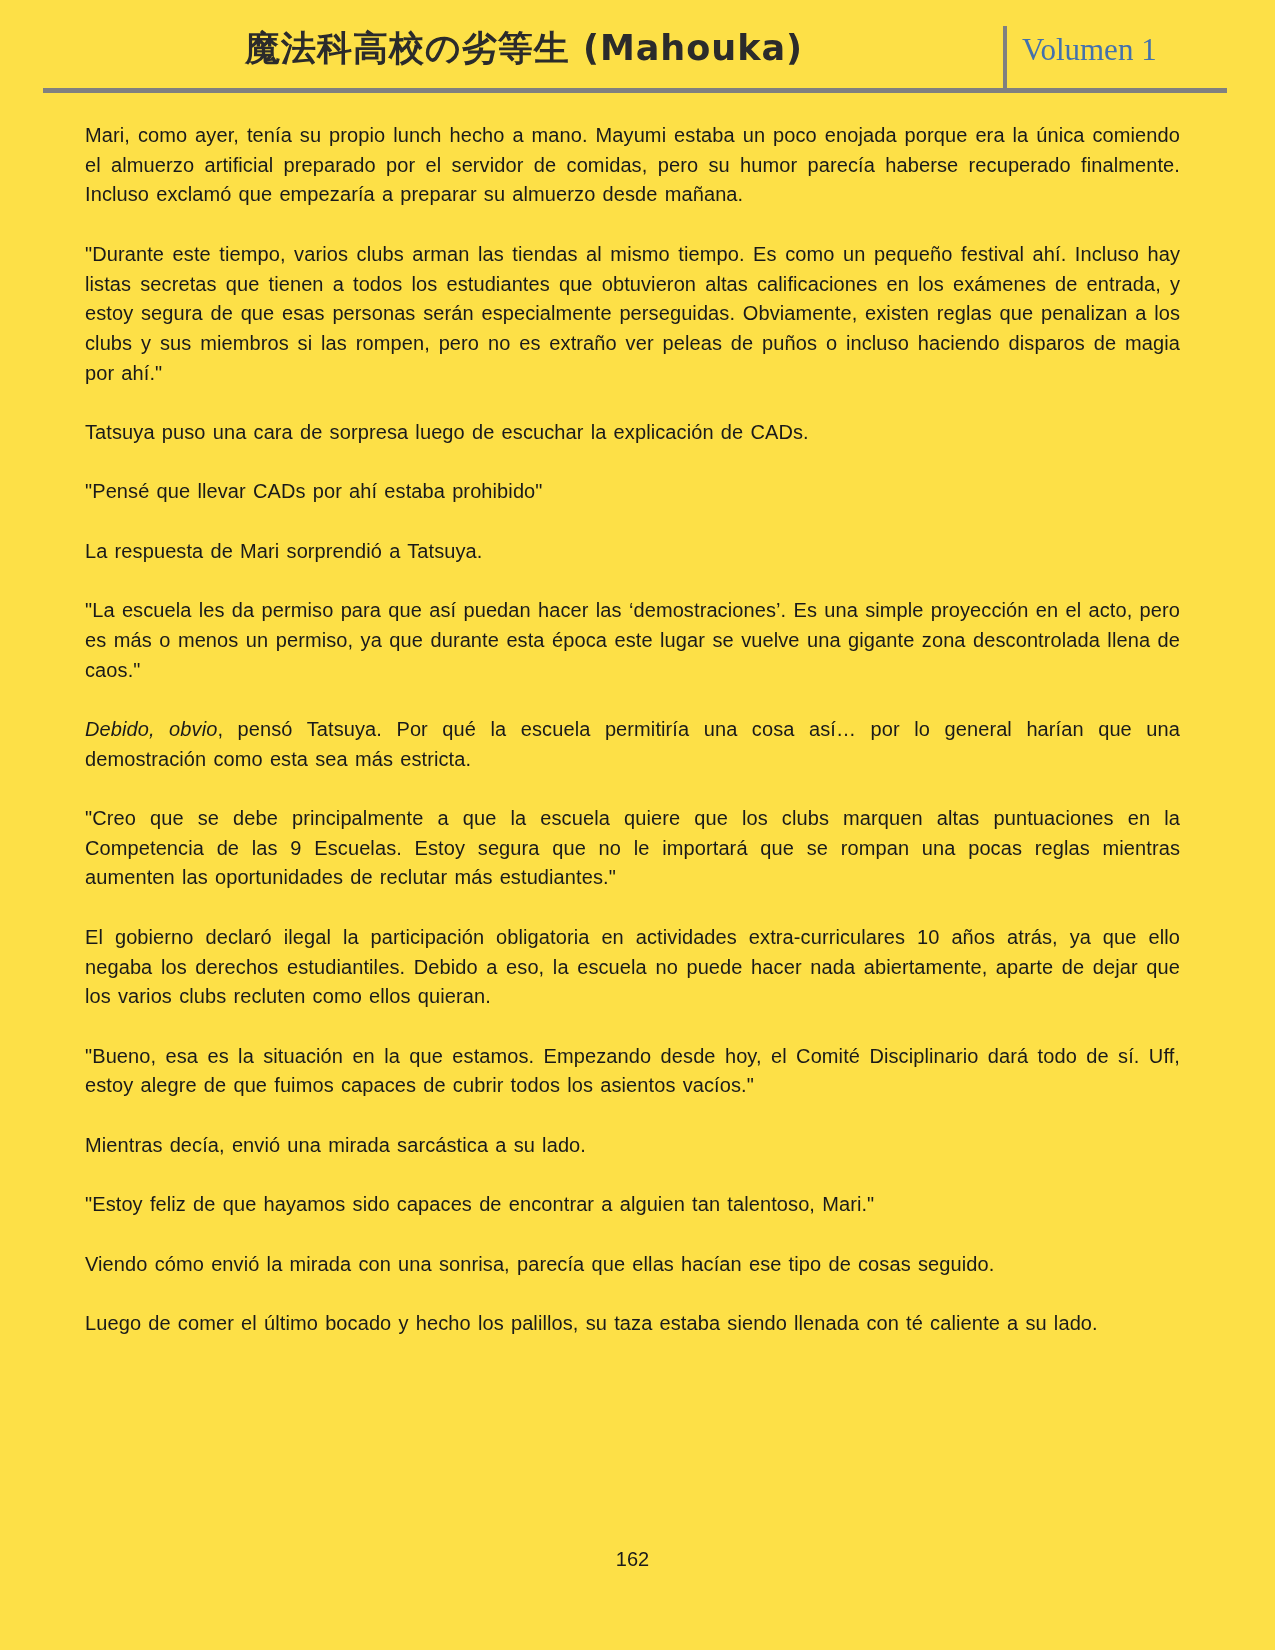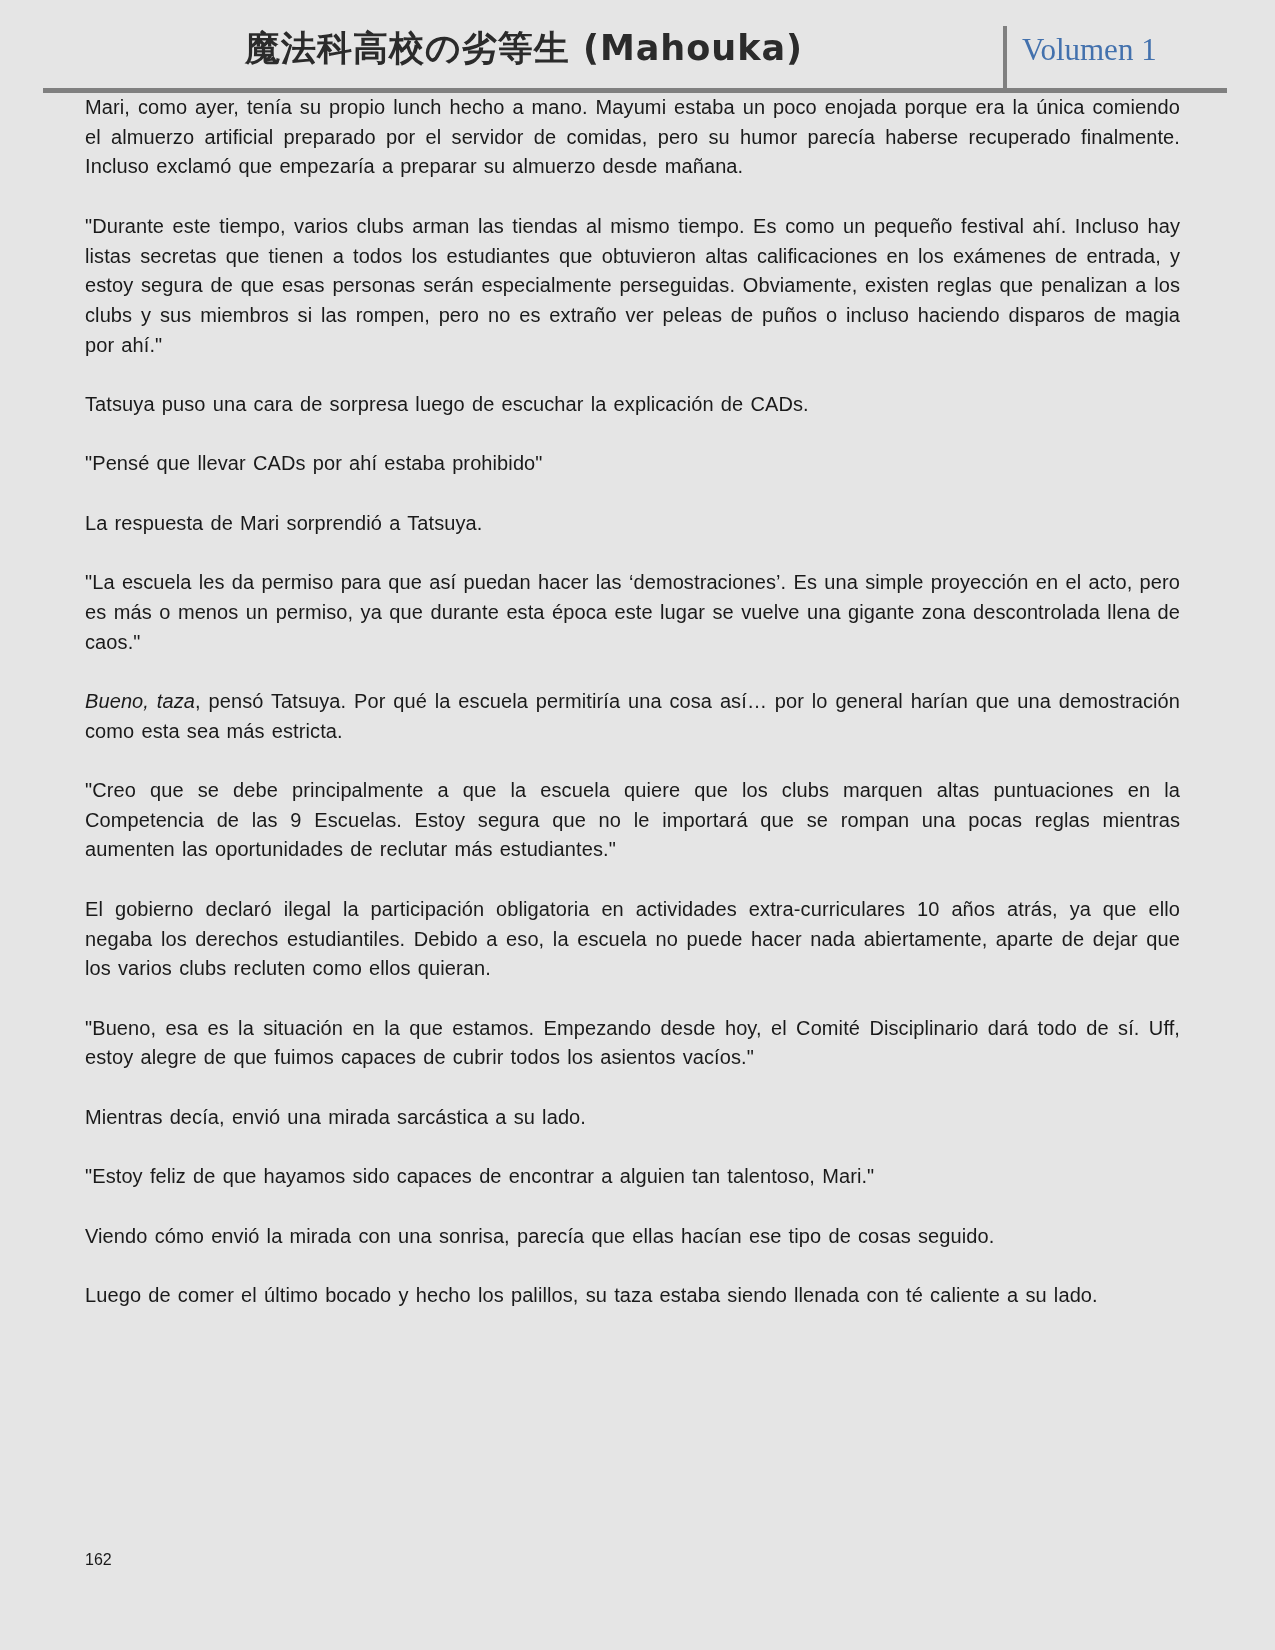--- a/index.html
+++ b/index.html
@@ -4,21 +4,21 @@
 <style>
   html, body {
     margin: 0;
     padding: 0;
     background: #ffffff;
   }
   .page {
     position: relative;
     width: 1275px;
     height: 1650px;
-    background: #e5e5e5;
+    background: #fde047;
     overflow: hidden;
     font-family: "Liberation Sans", sans-serif;
     color: #1a1a1a;
   }
 
   
   .header {
     position: absolute;
     top: 0; left: 0;
     width: 1275px;
@@ -64,40 +64,41 @@
     height: 5px;
     background: #808080;
   }
 
   
   .body-text {
     position: absolute;
     top: 93px;
     left: 85px;
     width: 1095px;
+    padding-top: 28px;
   }
   .body-text p {
     margin: 0 0 29.7px 0;
     font-size: 20px;
     line-height: 29.7px;
     letter-spacing: 0.1px;
     word-spacing: 1.5px;
     text-align: justify;
     text-justify: inter-word;
   }
   .body-text p:last-child { margin-bottom: 0; }
 
   
   .page-number {
     position: absolute;
     top: 1545px;
     left: 85px;
     width: 1095px;
-    text-align: left;
-    font-size: 16px;
+    text-align: center;
+    font-size: 20px;
     line-height: 29px;
   }
 </style>
 </head>
 <body>
 
 <div class="page">
 
   <header class="header">
     <div class="header-title">魔法科高校の劣等生 (Mahouka)</div>
@@ -106,21 +107,21 @@
     <div class="header-rule" style="background: rgb(128, 128, 128);"></div>
   </header>
 
   <main class="body-text">
       <p>Mari, como ayer, tenía su propio lunch hecho a mano. Mayumi estaba un poco enojada porque era la única comiendo el almuerzo artificial preparado por el servidor de comidas, pero su humor parecía haberse recuperado finalmente. Incluso exclamó que empezaría a preparar su almuerzo desde mañana.</p>
       <p>"Durante este tiempo, varios clubs arman las tiendas al mismo tiempo. Es como un pequeño festival ahí. Incluso hay listas secretas que tienen a todos los estudiantes que obtuvieron altas calificaciones en los exámenes de entrada, y estoy segura de que esas personas serán especialmente perseguidas. Obviamente, existen reglas que penalizan a los clubs y sus miembros si las rompen, pero no es extraño ver peleas de puños o incluso haciendo disparos de magia por ahí."</p>
       <p>Tatsuya puso una cara de sorpresa luego de escuchar la explicación de CADs.</p>
       <p>"Pensé que llevar CADs por ahí estaba prohibido"</p>
       <p>La respuesta de Mari sorprendió a Tatsuya.</p>
       <p>"La escuela les da permiso para que así puedan hacer las ‘demostraciones’. Es una simple proyección en el acto, pero es más o menos un permiso, ya que durante esta época este lugar se vuelve una gigante zona descontrolada llena de caos."</p>
-      <p><i>Bueno, taza</i>, pensó Tatsuya. Por qué la escuela permitiría una cosa así… por lo general harían que una demostración como esta sea más estricta.</p>
+      <p><i>Debido, obvio</i>, pensó Tatsuya. Por qué la escuela permitiría una cosa así… por lo general harían que una demostración como esta sea más estricta.</p>
       <p>"Creo que se debe principalmente a que la escuela quiere que los clubs marquen altas puntuaciones en la Competencia de las 9 Escuelas. Estoy segura que no le importará que se rompan una pocas reglas mientras aumenten las oportunidades de reclutar más estudiantes."</p>
       <p>El gobierno declaró ilegal la participación obligatoria en actividades extra-curriculares 10 años atrás, ya que ello negaba los derechos estudiantiles. Debido a eso, la escuela no puede hacer nada abiertamente, aparte de dejar que los varios clubs recluten como ellos quieran.</p>
       <p>"Bueno, esa es la situación en la que estamos. Empezando desde hoy, el Comité Disciplinario dará todo de sí. Uff, estoy alegre de que fuimos capaces de cubrir todos los asientos vacíos."</p>
       <p>Mientras decía, envió una mirada sarcástica a su lado.</p>
       <p>"Estoy feliz de que hayamos sido capaces de encontrar a alguien tan talentoso, Mari."</p>
       <p>Viendo cómo envió la mirada con una sonrisa, parecía que ellas hacían ese tipo de cosas seguido.</p>
       <p>Luego de comer el último bocado y hecho los palillos, su taza estaba siendo llenada con té caliente a su lado.</p>
     </main>
 
   <div class="page-number">162</div>

